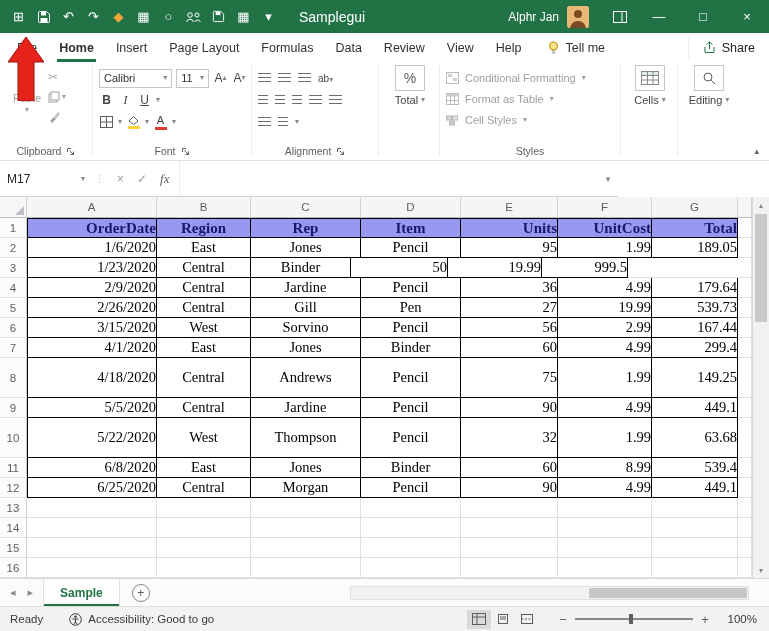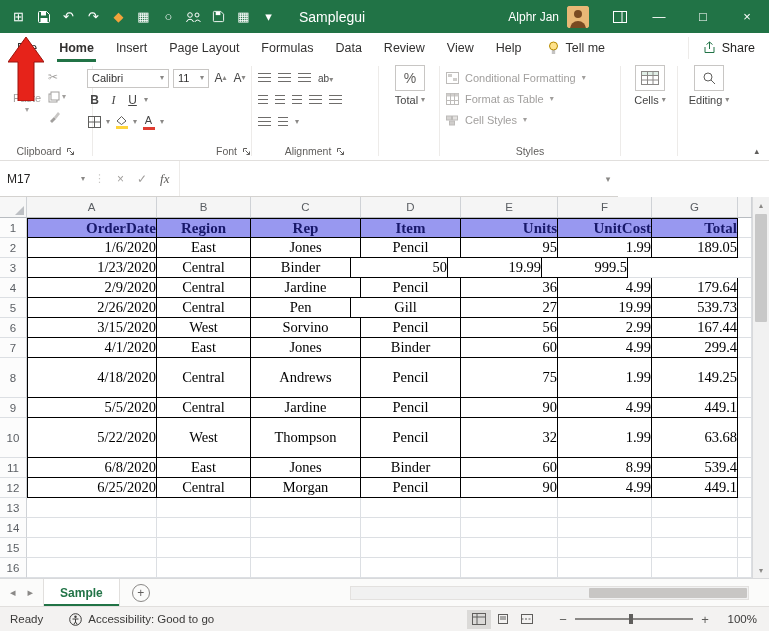--- a/index.html
+++ b/index.html
@@ -38,21 +38,21 @@
   .dis{color:#a19f9d;}
   .mini{font-size:11px;color:#444;}
 
   .g-clip{width:92px;}
   .paste-wrap{display:flex;}
   .paste-btn{width:42px;display:flex;flex-direction:column;align-items:center;gap:2px;padding-top:2px;}
   .paste-lbl{font-size:11px;color:#a19f9d;}
   .clip-col{display:flex;flex-direction:column;gap:4px;padding-top:2px;}
   .clip-col .sm{display:flex;align-items:center;gap:2px;height:16px;}
 
-  .g-font{width:158px;align-items:flex-end;}
+  .g-font{width:158px;}
   .frow{display:flex;align-items:center;gap:4px;height:22px;}
   .combo{height:19px;border:1px solid #c8c6c4;background:#fff;display:flex;align-items:center;padding:0 4px;font-size:11px;color:#323130;}
   .combo .cv{flex:1;overflow:hidden;white-space:nowrap;}
   .fbtn{min-width:15px;height:17px;display:flex;align-items:center;justify-content:center;font-size:12px;color:#444;}
   .colorbar{display:flex;flex-direction:column;align-items:center;line-height:1;}
   .colorbar .bar{width:12px;height:3px;margin-top:1px;}
 
   .g-align{width:126px;}
   .bars{width:13px;height:10px;background:repeating-linear-gradient(to bottom,#6f6d6b 0 1.5px,transparent 1.5px 4px);}
   .bars.n{width:10px;}
@@ -504,22 +504,22 @@
         <div class="tc al-c" style="width: 100px;">Pencil</div>
         <div class="tc al-r" style="width: 97px;">36</div>
         <div class="tc al-r" style="width: 94px;">4.99</div>
         <div class="tc al-r" style="width: 86px;">179.64</div>
         <div class="cell fill"></div>
       </div>
       <div class="grow" style="height: 20px;">
         <div class="rownum">5</div>
         <div class="tc al-r first" style="width: 130px;">2/26/2020</div>
         <div class="tc al-c" style="width: 94px;">Central</div>
+        <div class="tc al-c" style="width: 110px;">Gill</div>
         <div class="tc al-c" style="width: 100px;">Pen</div>
-        <div class="tc al-c" style="width: 110px;">Gill</div>
         <div class="tc al-r" style="width: 97px;">27</div>
         <div class="tc al-r" style="width: 94px;">19.99</div>
         <div class="tc al-r" style="width: 86px;">539.73</div>
         <div class="cell fill"></div>
       </div>
       <div class="grow" style="height: 20px;">
         <div class="rownum">6</div>
         <div class="tc al-r first" style="width: 130px;">3/15/2020</div>
         <div class="tc al-c" style="width: 94px;">West</div>
         <div class="tc al-c" style="width: 110px;">Sorvino</div>

